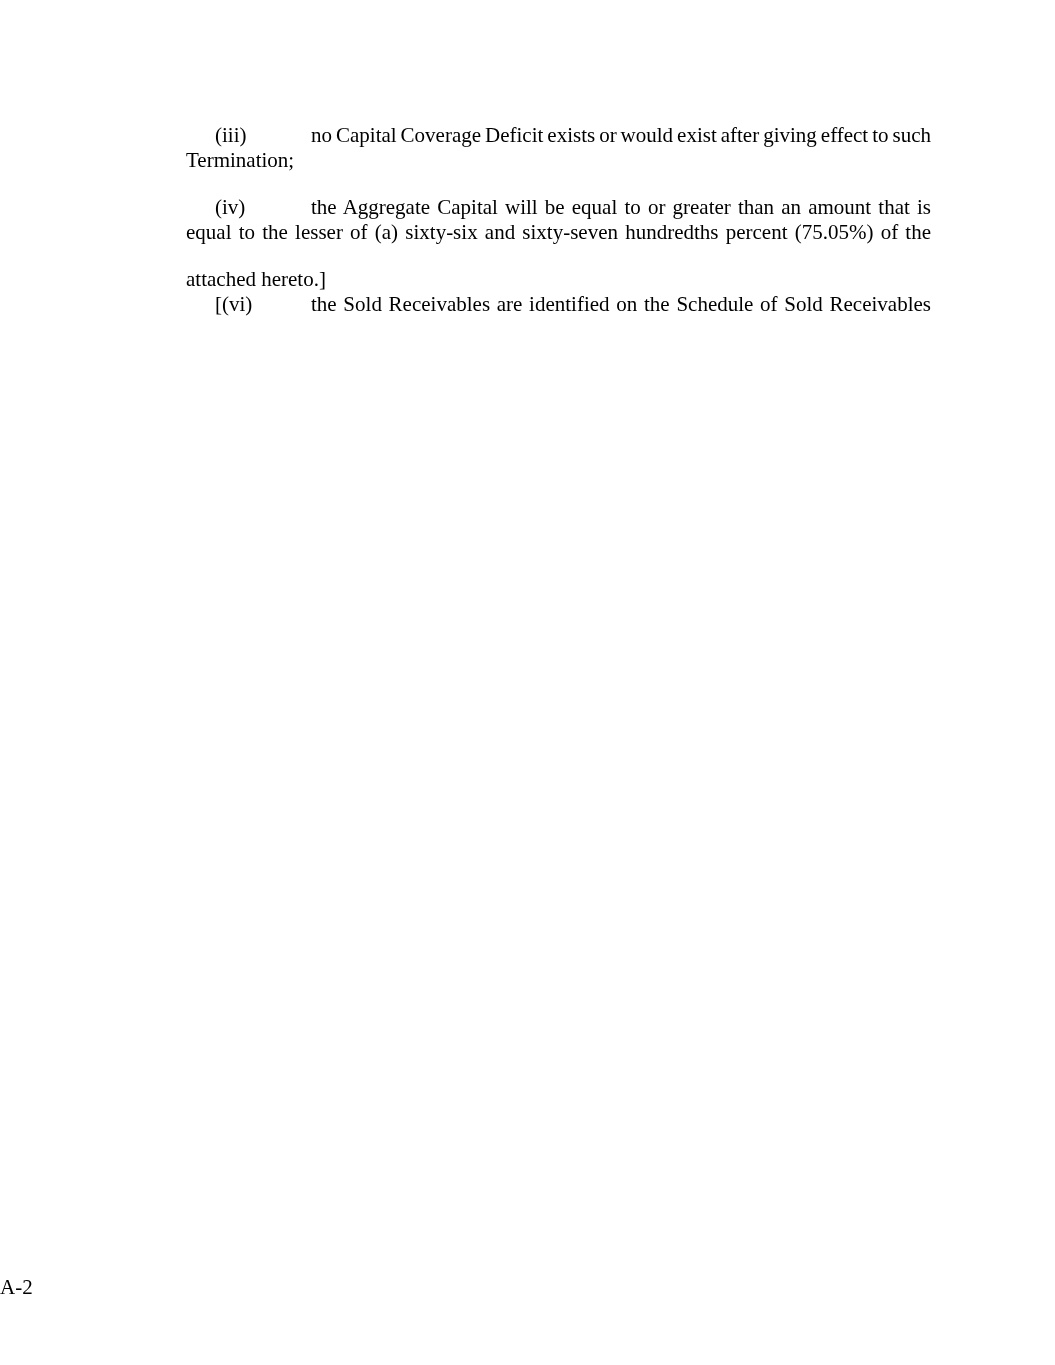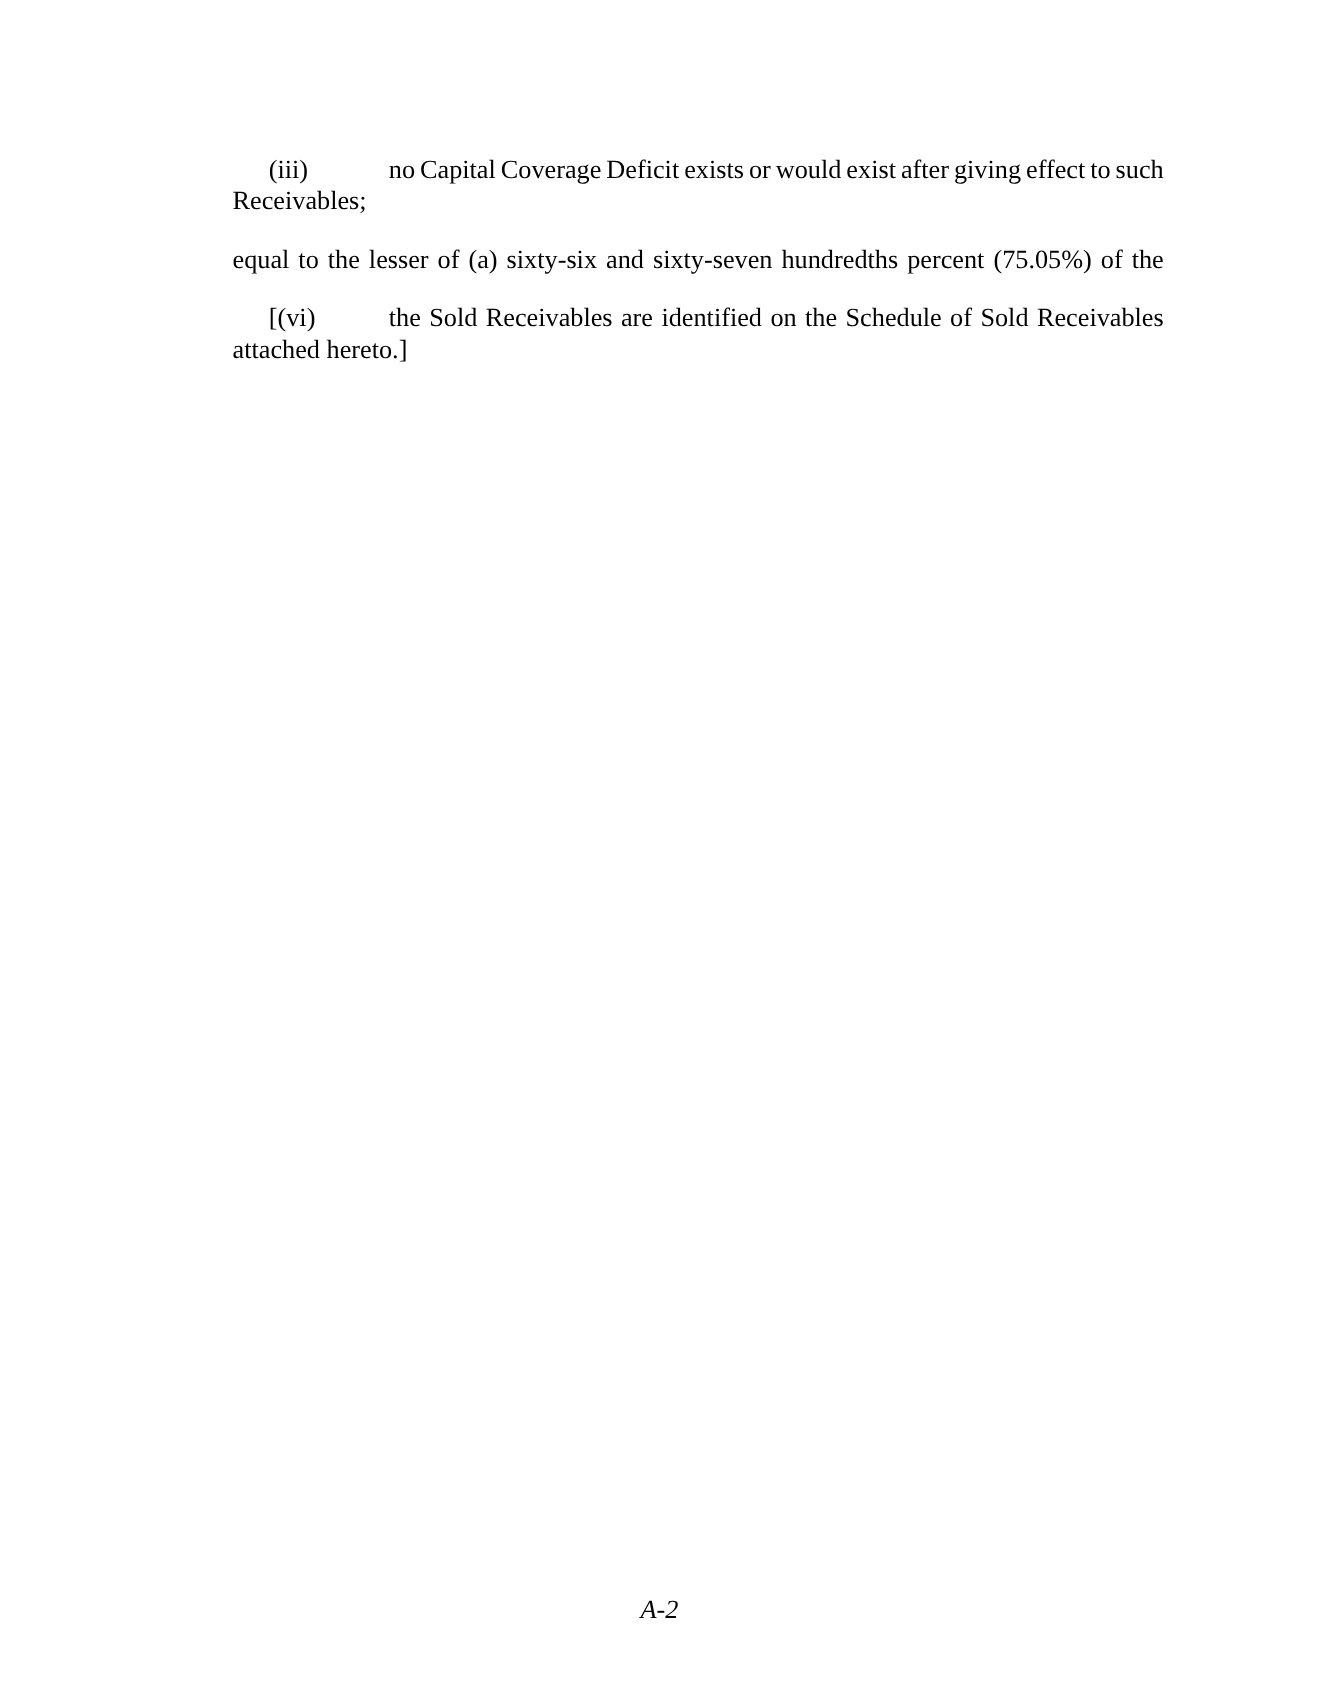--- a/index.html
+++ b/index.html
@@ -44,39 +44,38 @@
     display: inline-block;
     margin-left: 29px;
     width: 96px;
     text-align: center;
   }
   .footer {
     position: absolute;
     left: 0;
     top: 1275px;
     width: 100%;
-    text-align: center;
     font-size: 21px;
     line-height: 25px;
-    font-style: italic;
   }
 </style>
 </head>
 <body>
 
 <div class="page">
   <main class="content" id="paragraphs">
       <div class="para">
         <div class="line fill"><span class="num">(iii)</span><span>no Capital Coverage Deficit exists or would exist after giving effect to such</span></div>
-        <div class="line end">Receivables;</div>
+        <div class="line end">Termination;</div>
       </div>
       <div class="para">
+        <div class="line fill"><span class="num">(iv)</span><span>the Aggregate Capital will be equal to or greater than an amount that is</span></div>
         <div class="line fill">equal to the lesser of (a) sixty-six and sixty-seven hundredths percent (75.05%) of the</div>
       </div>
       <div class="para">
+        <div class="line end">attached hereto.]</div>
         <div class="line fill"><span class="num">[(vi)</span><span>the Sold Receivables are identified on the Schedule of Sold Receivables</span></div>
-        <div class="line end">attached hereto.]</div>
       </div>
     </main>
   <footer class="footer">
     <span>A-2</span>
   </footer>
 </div>
 
 </body></html>

